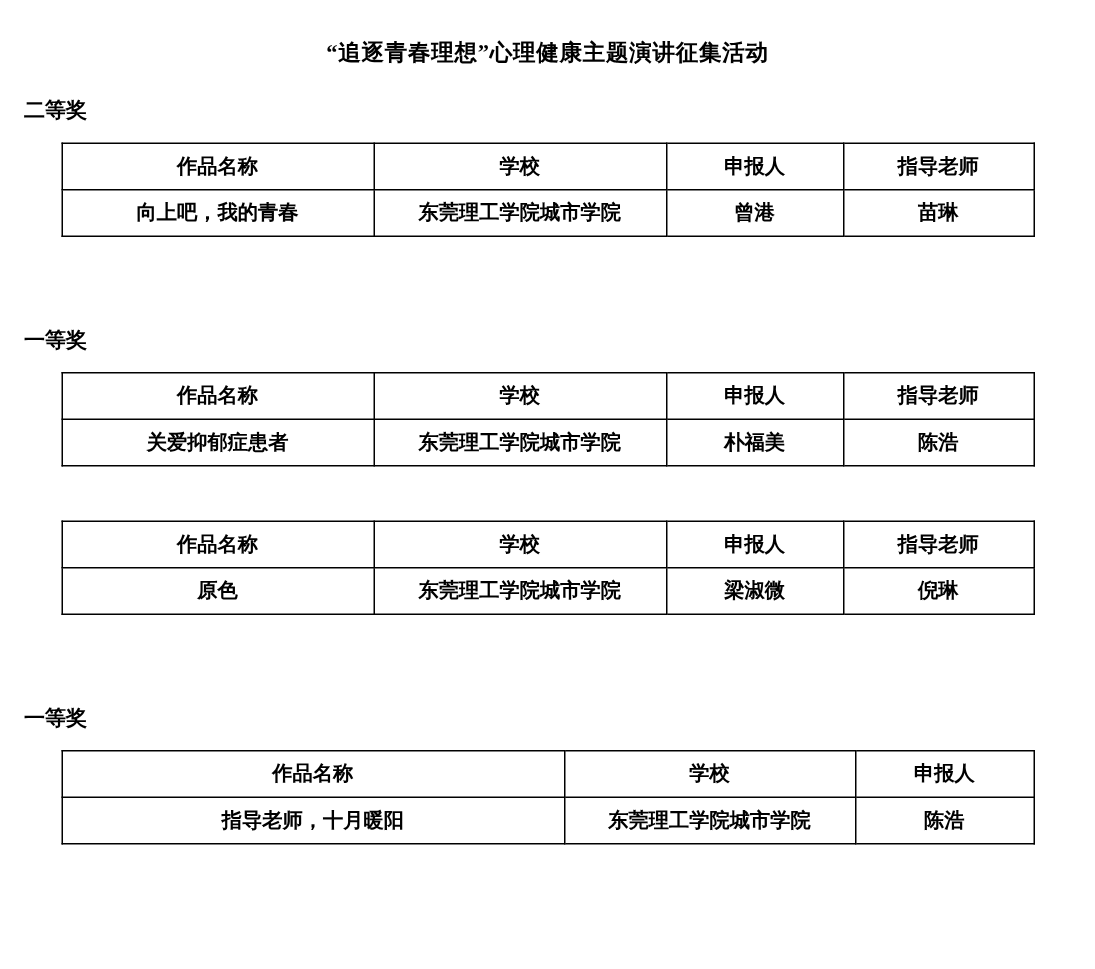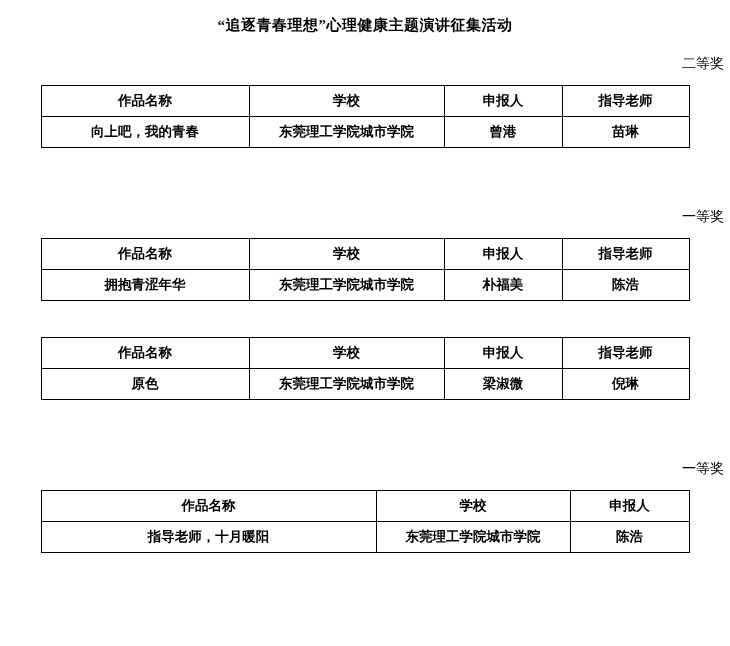--- a/index.html
+++ b/index.html
@@ -10,34 +10,34 @@
   body {
     width: 730px;
     height: 646px;
     font-family: "Liberation Serif", "DejaVu Serif", serif;
     color: #000000;
     overflow: hidden;
   }
   .page {
     width: 730px;
     box-sizing: border-box;
-    padding: 6px;
+    padding: 16px;
   }
   .section {
     width: 100%;
   }
   .sec-title {
     text-align: center;
     font-weight: bold;
     font-size: 15px;
     letter-spacing: 0.5px;
   }
   .award-title {
-    text-align: right;
-    font-weight: normal;
+    text-align: left;
+    font-weight: bold;
     font-size: 14px;
   }
   table.awards {
     border-collapse: collapse;
     margin: 0 auto;
     table-layout: fixed;
   }
   table.awards td, table.awards th {
     border: 1px solid #000000;
     height: 22px;
@@ -113,21 +113,21 @@
       <thead>
         <tr>
           <th>作品名称</th>
           <th>学校</th>
           <th>申报人</th>
           <th>指导老师</th>
         </tr>
       </thead>
       <tbody>
         <tr>
-          <td>拥抱青涩年华</td>
+          <td>关爱抑郁症患者</td>
           <td>东莞理工学院城市学院</td>
           <td>朴福美</td>
           <td>陈浩</td>
         </tr>
       </tbody>
     </table>
 
     <div class="gap-table-award"></div>
     <div class="gap-award-table"></div>
     <table class="awards" style="width:648px;">

